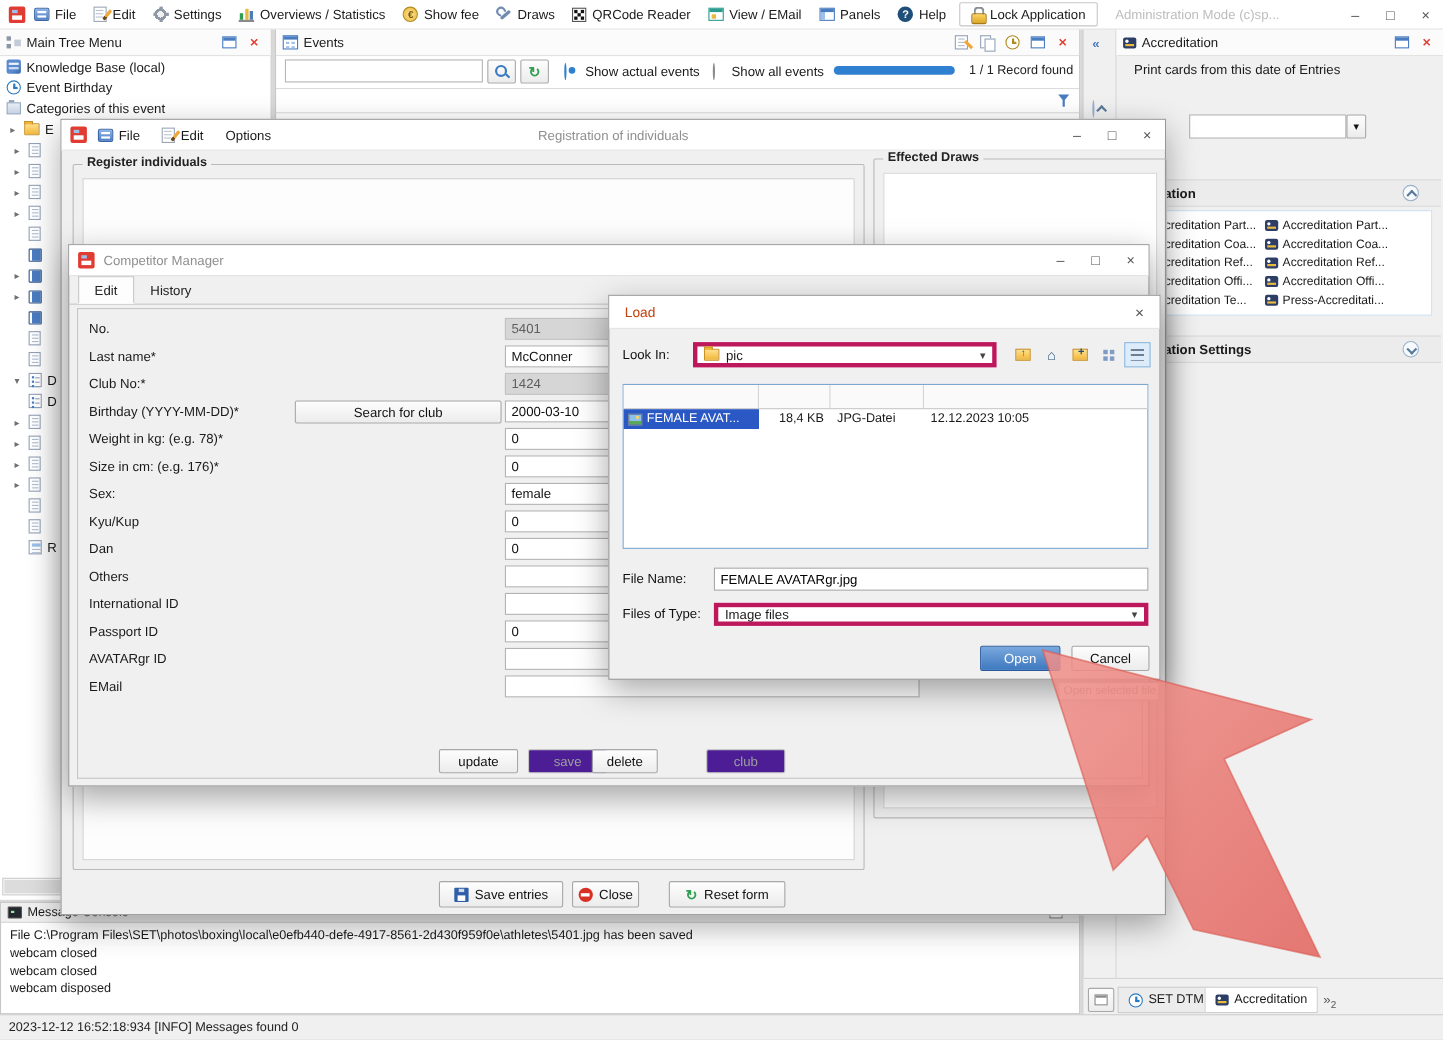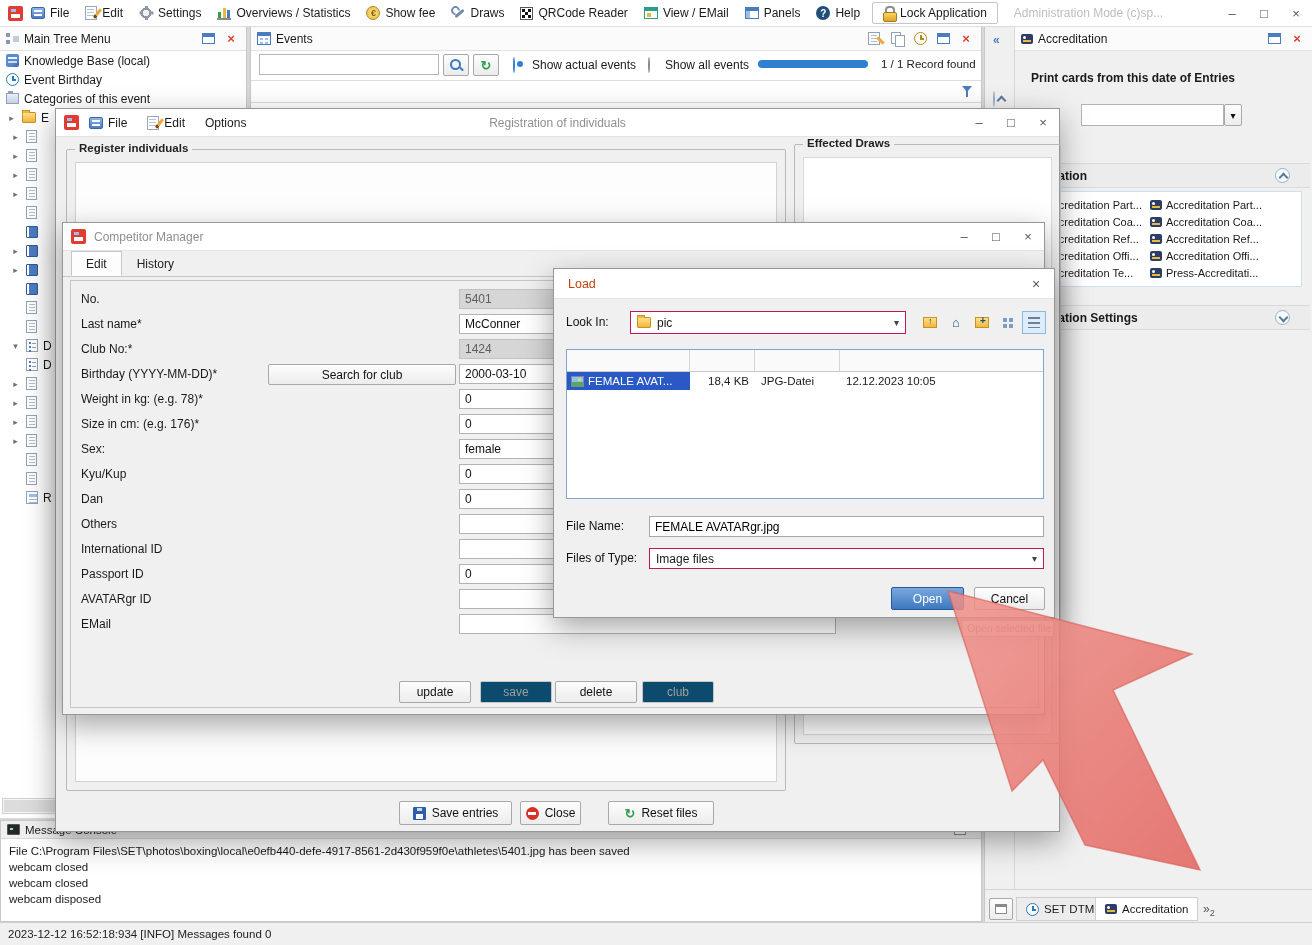--- a/index.html
+++ b/index.html
@@ -12,21 +12,21 @@
 .wtitle{color:#8f8f8f;font-size:12px;margin-left:8px;white-space:nowrap}
 .wtitle.center{position:absolute;left:0;right:0;text-align:center;margin:0;pointer-events:none}
 .wctl{display:flex;margin-left:auto;height:100%}
 .wbtn{width:32px;height:100%;display:flex;align-items:center;justify-content:center;color:#555;font-size:13px}
 .phead{height:24px;display:flex;align-items:center;gap:5px;padding:0 6px;background:#fbfbfb;border-bottom:1px solid #e2e2e2;font-size:12px}
 .hbtn{display:flex;align-items:center;justify-content:center;width:18px;height:18px;flex:none}
 .xred{color:#e03c31;font-weight:700;font-size:13px;line-height:1}
 .fld{background:#fff;border:1px solid #b3b3b3;height:20px;line-height:18px;padding:0 5px;font-size:12px;color:#111;overflow:hidden;white-space:nowrap}
 .fld.dis{background:#d6d6d6;color:#5f5f5f;border-color:#c2c2c2}
 .btn{display:inline-flex;align-items:center;justify-content:center;gap:6px;background:linear-gradient(#fdfdfd,#ececec);border:1px solid #a8a8a8;border-radius:2px;font-size:12px;color:#111}
-.btn.dis{color:#9e9e9e;background:#0c4a6e;border-color:#c6c6c6}
+.btn.dis{color:#9e9e9e;background:#4c1d95;border-color:#c6c6c6}
 .grp{position:absolute;border:1px solid #b9b9b9;border-radius:2px}
 .glabel{position:absolute;top:-8px;left:8px;background:#f0f0f0;padding:0 4px;font-weight:700;font-size:11.5px;color:#222}
 .radio{width:13px;height:13px;border:1px solid #8a8a8a;border-radius:50%;background:#fff;position:relative;flex:none}
 .radio.sel{border-color:#2f80d0}
 .radio.sel::before{content:"";position:absolute;left:2.5px;top:2.5px;width:6px;height:6px;border-radius:50%;background:#2f80d0}
 .glyph{font-weight:700;line-height:1}
 .green{color:#2f9e4f;font-size:13px}
 .gray{color:#9a9a9a;font-size:13px}
 
 .ic{display:inline-block;position:relative;width:14px;height:14px;flex:none}
@@ -165,21 +165,21 @@
 
 .rmenu{display:flex;align-items:center;gap:5px;padding:0 10px;height:100%;font-size:12px}
 .ctab{height:25px;padding:0 14px;display:inline-flex;align-items:center;font-size:12px;color:#222;border:1px solid transparent;margin-top:1px}
 .ctab.sel{background:#fdfdfd;border-color:#c6c6c6;border-bottom-color:#fdfdfd}
 .ctabs{height:26px;border-bottom:1px solid #c6c6c6;padding-left:8px;display:flex;align-items:flex-end}
 .cform{position:absolute;left:8px;top:64px;width:790px}
 .crow{position:relative;height:25px}
 .crow .lbl{position:absolute;left:10px;top:5px;color:#1a1a1a}
 .crow .fld{position:absolute;left:388px;top:2px;width:377px}
 .lrow-label{position:absolute;font-size:12px;color:#111}
-.combo{position:absolute;background:#fff;border:1px solid #be185d;display:flex;align-items:center;gap:6px;padding:0 6px;font-size:12px}
+.combo{position:absolute;background:#fff;border:4px solid #be185d;display:flex;align-items:center;gap:6px;padding:0 6px;font-size:12px}
 .combo .dd{margin-left:auto;color:#444;font-size:10px}
 .tbtn{width:24px;height:23px;display:flex;align-items:center;justify-content:center;border:1px solid transparent}
 .tbtn.active{background:#dcecfa;border-color:#90b8dc}
 .flist{position:absolute;left:12px;top:80px;width:478px;height:150px;background:#fff;border:1px solid #7da7d0}
 .lhead{display:flex;height:22px;border-bottom:1px solid #c9c9c9;background:#fafafa}
 .lcol{font-size:11.5px;color:#222;padding:4px 0 0 6px;border-right:1px solid #d5d5d5;overflow:hidden;white-space:nowrap}
 .lhead .lcol:nth-child(1){width:123px}.lhead .lcol:nth-child(2){width:65px;text-align:right;padding-right:6px}
 .lhead .lcol:nth-child(3){width:85px}.lhead .lcol:nth-child(4){flex:1;border-right:none}
 .frow{display:flex;align-items:center;height:18px;font-size:11.5px}
 .fcell{overflow:hidden;white-space:nowrap}
@@ -430,21 +430,21 @@
   </div>
   <div class="accmain">
     <div class="phead">
       <span class="i-badge"></span>
       <span>Accreditation</span>
       <span class="hbtn" style="margin-left:auto">
           <span class="ic i-winblue"></span>
         </span>
       <span class="hbtn xred">×</span>
     </div>
-    <div class="abs" style="left:16px;top:44px;font-weight:700;font-size:12px">Print cards from this date of Entries</div>
+    <div class="abs" style="left:16px;top:29px;font-weight:400;font-size:12px">Print cards from this date of Entries</div>
     <span class="abs chev up" style="right:22px;top:41px"></span>
     <div class="abs fld" style="left:66px;top:77px;width:143px;height:22px"></div>
     <span class="abs btn" style="left:209px;top:77px;width:18px;height:22px">
         <span style="font-size:10px">▾</span>
       </span>
     <div class="accbar" style="top:136px">
       <span style="font-weight:700;margin-left:20px">editation</span>
       <span class="chev up" style="margin-left:auto;margin-right:20px"></span>
     </div>
     <div class="abs" style="left:8px;top:164px;right:10px;height:96px;background:#fff;border:1px solid #cfe0f0;display:flex;padding:4px 0 0 6px;gap:8px">
@@ -574,21 +574,21 @@
   <div class="abs btn" style="left:343px;top:692px;width:113px;height:24px">
     <span class="ic i-disk"></span>
     <span>Save entries</span>
   </div>
   <div class="abs btn" style="left:464px;top:692px;width:61px;height:24px">
     <span class="ic i-noentry"></span>
     <span>Close</span>
   </div>
   <div class="abs btn" style="left:552px;top:692px;width:106px;height:24px">
     <span class="glyph green">↻</span>
-    <span>Reset files</span>
+    <span>Reset form</span>
   </div>
 </div>
 
 <div class="win z-comp" style="left:62px;top:222px;width:983px;height:493px">
   <div class="titlebar">
     <span class="ic i-app"></span>
     <span class="wtitle">Competitor Manager</span>
     <div class="wctl">
       <span class="wbtn">–</span>
       <span class="wbtn">□</span>
@@ -654,21 +654,21 @@
         <div class="fld"></div>
       </div>
       <div class="crow">
         <span class="lbl">EMail</span>
         <div class="fld"></div>
       </div>
   </div>
   <div class="abs btn" style="left:205px;top:141px;width:188px;height:21px">Search for club</div>
   <div class="abs btn" style="left:336px;top:458px;width:72px;height:22px">update</div>
   <div class="abs btn dis" style="left:417px;top:458px;width:72px;height:22px">save</div>
-  <div class="abs btn" style="left:492px;top:458px;width:82px;height:22px">delete</div>
+  <div class="abs btn" style="left:475px;top:458px;width:60px;height:22px">delete</div>
   <div class="abs btn dis" style="left:579px;top:458px;width:72px;height:22px">club</div>
 </div>
 
 <div class="win z-load" style="left:553px;top:268px;width:502px;height:350px">
   <div class="titlebar" style="height:30px">
     <span style="color:#c2410c;font-size:12.5px;margin-left:6px">Load</span>
     <div class="wctl">
       <span class="wbtn" style="width:36px;font-size:14px">×</span>
     </div>
   </div>

